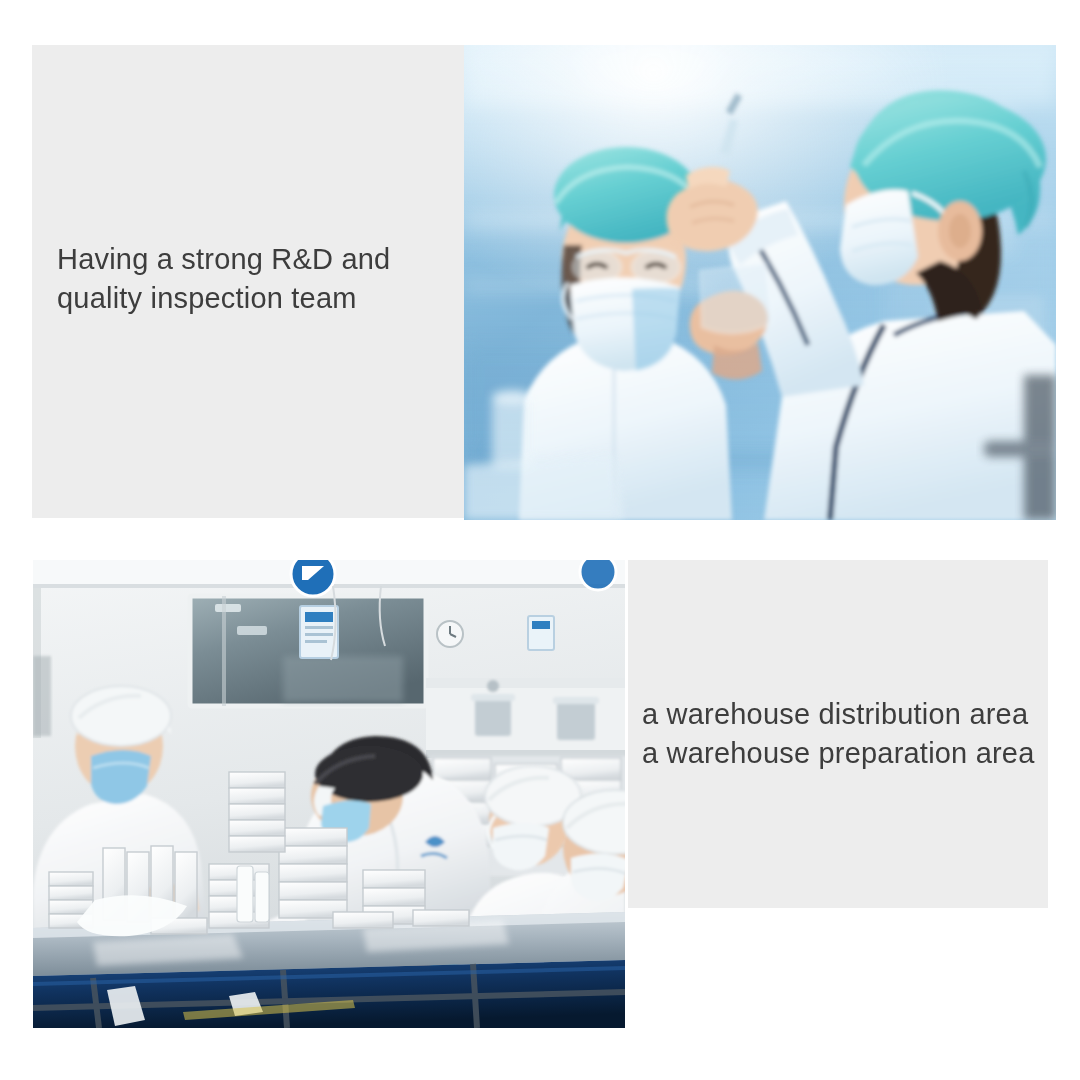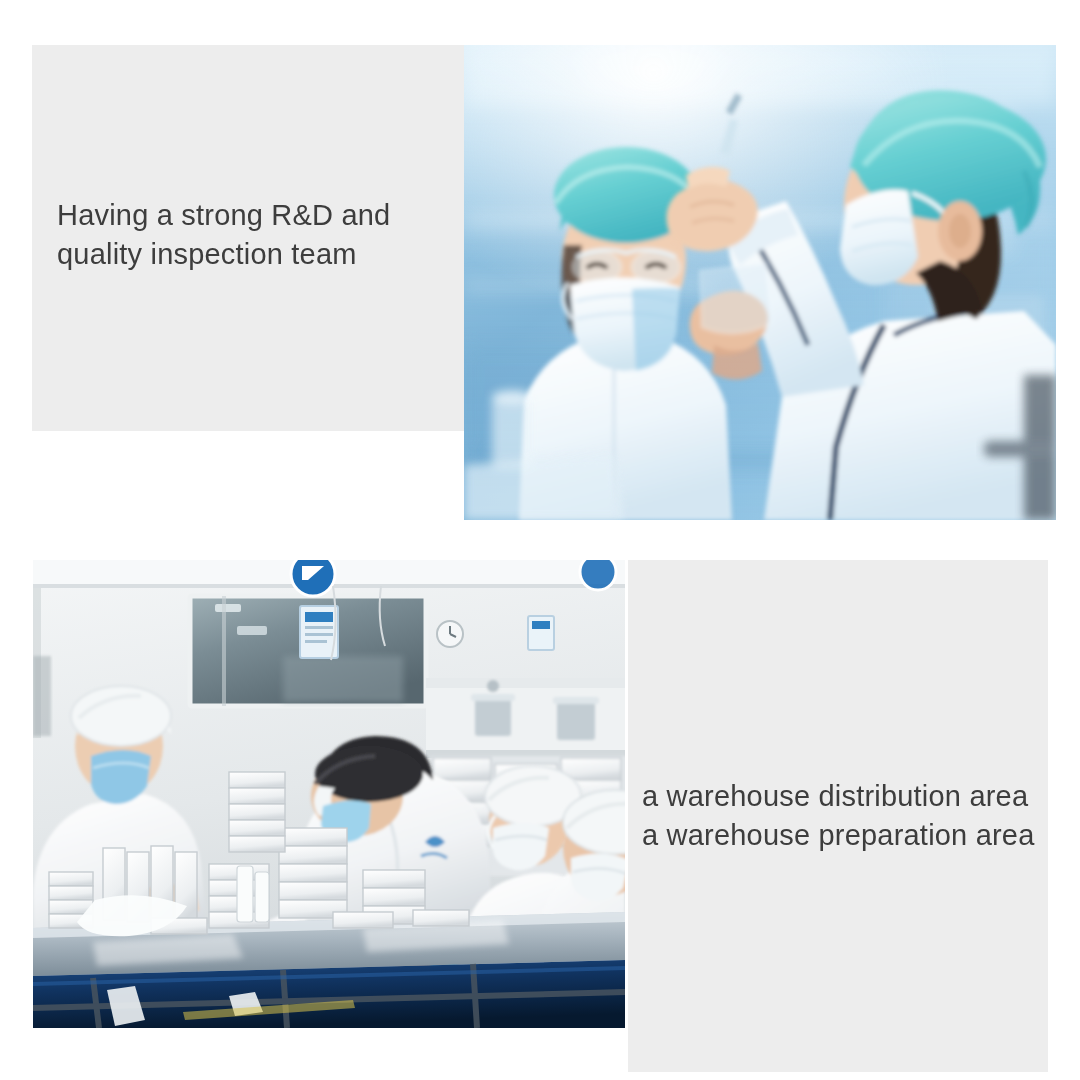--- a/index.html
+++ b/index.html
@@ -33,27 +33,27 @@
     white-space: pre-line;
   }
 
   .photo {
     position: absolute;
     overflow: hidden;
   }
   .photo svg { display: block; width: 100%; height: 100%; }
 
   
-  #top-panel   { left: 32px;  top: 45px;  width: 432px; height: 386px; }
+  #top-panel   { left: 32px;  top: 45px;  width: 432px; height: 473px; }
   #top-panel .caption { padding-left: 25px; padding-bottom: 6px; }
   #top-photo   { left: 464px; top: 45px;  width: 592px; height: 475px; }
 
   
   #bottom-photo { left: 33px;  top: 560px; width: 592px; height: 468px; }
-  #bottom-panel { left: 628px; top: 560px; width: 420px; height: 512px; }
+  #bottom-panel { left: 628px; top: 560px; width: 420px; height: 348px; }
   #bottom-panel .caption { padding-left: 14px; }
 </style>
 </head>
 <body>
 
 <div class="page">
 
   <div class="panel" id="top-panel">
     <div class="caption">Having a strong R&amp;D and
 quality inspection team</div>

